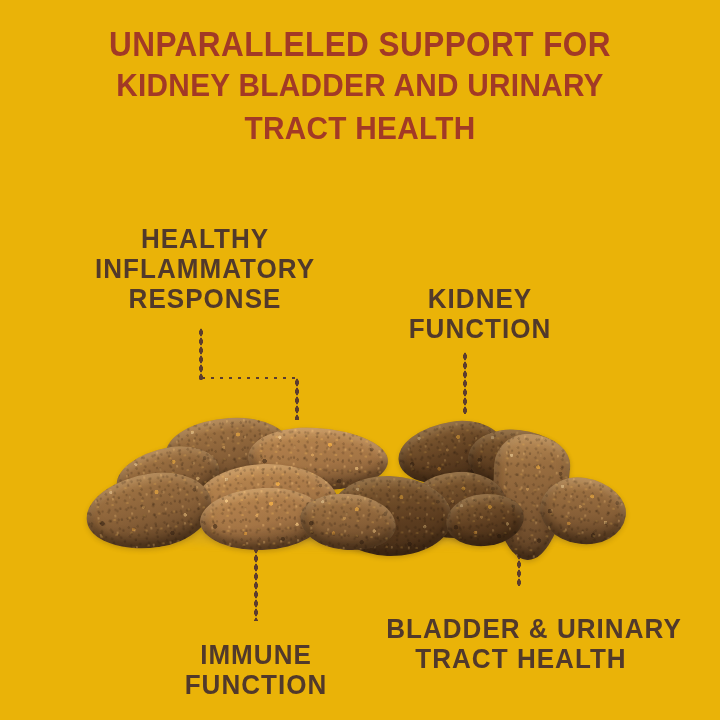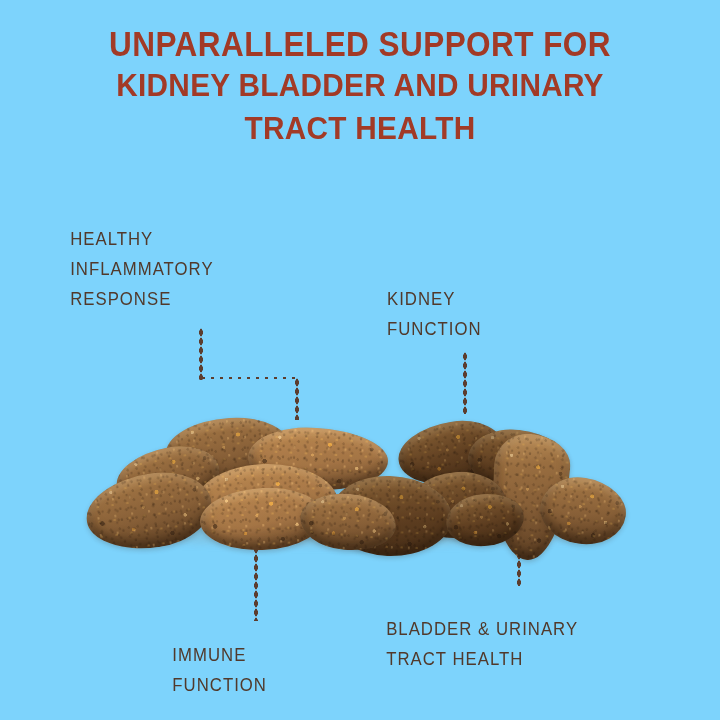--- a/index.html
+++ b/index.html
@@ -4,21 +4,21 @@
 <style>
   html, body {
     margin: 0;
     padding: 0;
     background: #ffffff;
   }
   #page {
     position: relative;
     width: 720px;
     height: 720px;
-    background: #7dd3fc;
+    background: #eab308;
     overflow: hidden;
     font-family: "Liberation Sans", sans-serif;
   }
 
   
   .headline {
     position: absolute;
     left: 0;
     top: 24px;
     width: 720px;
@@ -49,25 +49,25 @@
     line-height: 43px;
     letter-spacing: 0.3px;
     transform: scaleX(0.96);
   }
 
   
   .callout {
     position: absolute;
     color: #51392B;
     font-family: "Liberation Sans Narrow", "Liberation Sans", sans-serif;
-    font-weight: normal;
+    font-weight: bold;
     text-transform: uppercase;
-    text-align: left;
+    text-align: center;
     letter-spacing: 1.1px;
-    font-size: 18px;
+    font-size: 28px;
     line-height: 30px;
     white-space: nowrap;
   }
   .callout .cl {
     display: block;
     transform: scaleX(0.93);
   }
 
   #callout-inflammatory { left: 60px;  top: 224px; width: 290px; }
   #callout-kidney       { left: 380px; top: 284px; width: 200px; }

